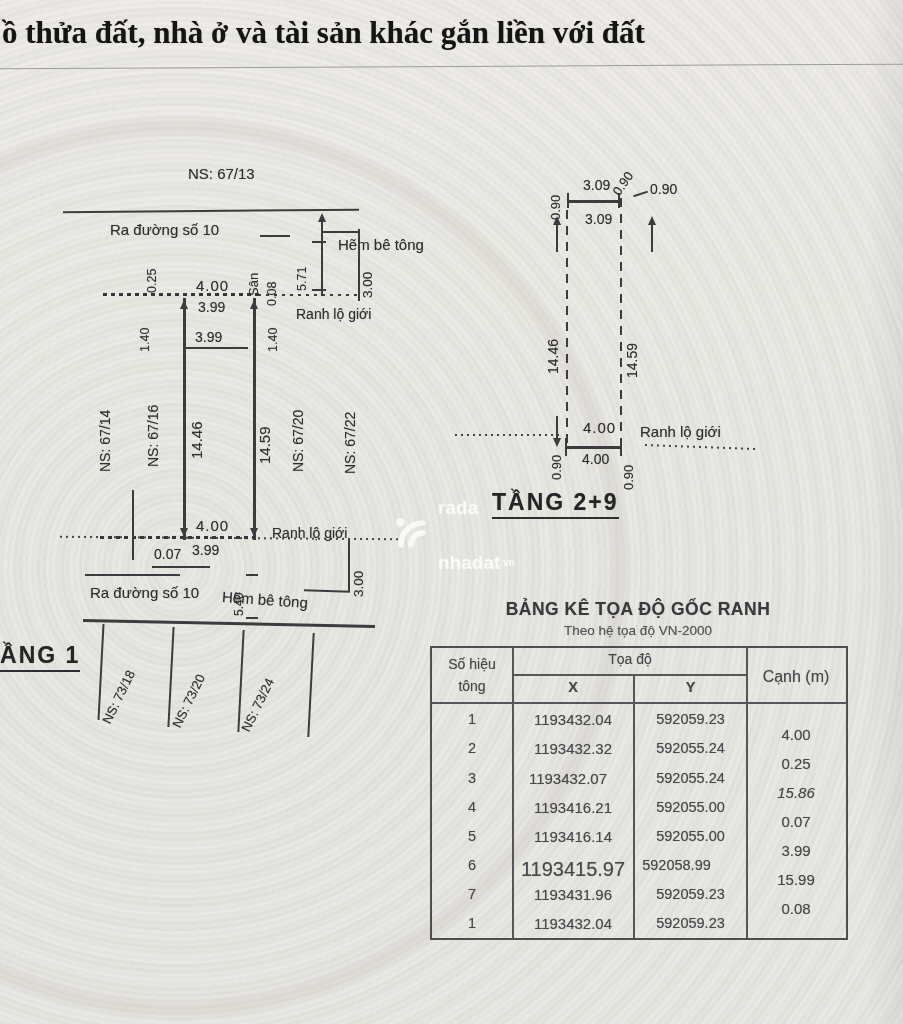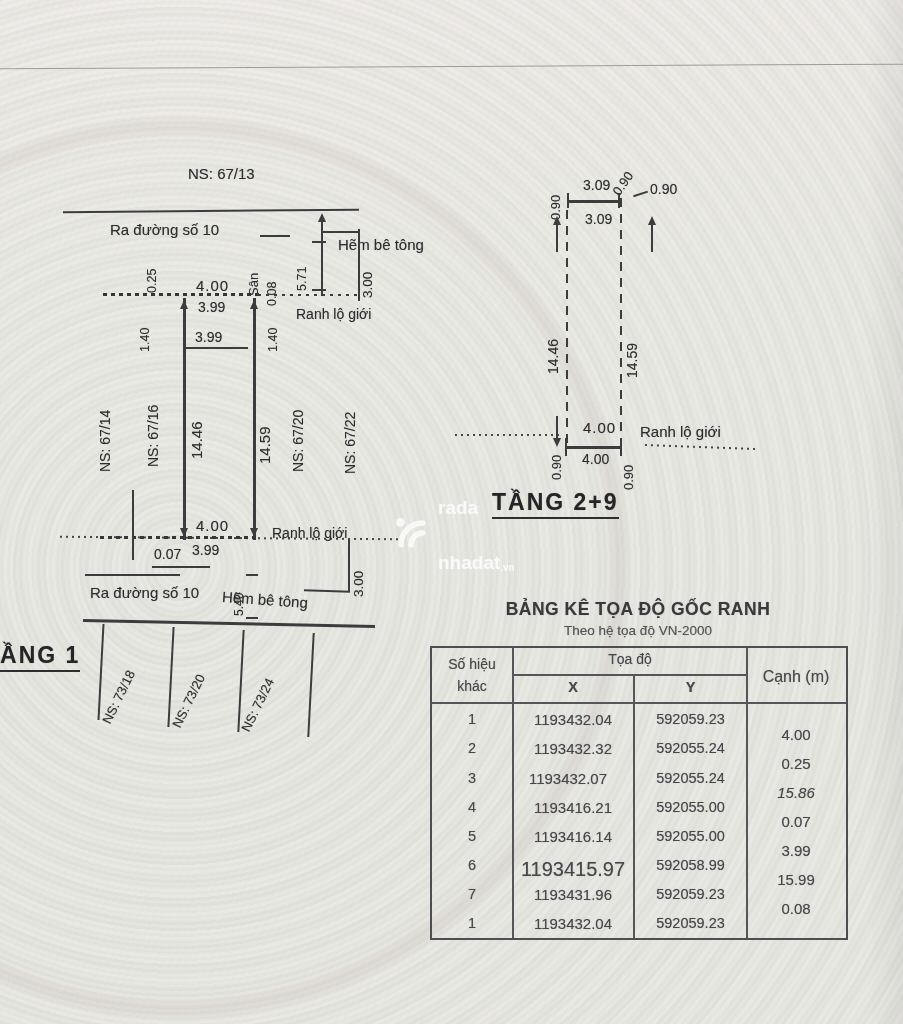--- a/index.html
+++ b/index.html
@@ -33,20 +33,21 @@
   .tline{background:#55555a;position:absolute;}
   .tbl .txt{color:#47474c;}
   .wm{color:rgba(252,252,252,0.88);font-weight:bold;line-height:1.02;
       text-shadow:0 0 2px rgba(255,255,255,0.25);}
 </style>
 </head>
 <body>
 
 <div id="page">
 
+  <div class="abs txt" style="left:2px;top:16px;font-family:'Liberation Serif',serif;font-weight:bold;font-size:31px;color:#141414;">ồ thửa đất, nhà ở và tài sản khác gắn liền với đất</div>
   <div class="abs" style="left:0;top:66px;width:903px;height:1px;background:#9d9d99;transform:rotate(-0.3deg);"></div>
 
   <div>
     <div class="abs txt" style="left:188px;top:166px;font-size:15px;">NS: 67/13</div>
 
     <div class="abs hl" style="left:63px;top:210px;width:296px;transform:rotate(-0.5deg);"></div>
     <div class="abs tri-up" style="left:318px;top:213px;"></div>
     <div class="abs vl" style="left:321px;top:216px;height:18px;"></div>
 
     <div class="abs txt" style="left:110px;top:222px;font-size:15px;">Ra đường số 10</div>
@@ -164,41 +165,41 @@
   <div class="abs" style="left:391px;top:498px;display:flex;gap:7px;align-items:center;">
     <span>
       <svg width="40" height="40" viewBox="0 0 24 24">
         <path d="M5 12 A7 7 0 0 1 12 19" fill="none" stroke="rgba(252,252,252,0.85)" stroke-width="3.4" stroke-linecap="round" transform="rotate(-90 12 12)"></path>
         <path d="M5 6 A13 13 0 0 1 18 19" fill="none" stroke="rgba(252,252,252,0.85)" stroke-width="3.4" stroke-linecap="round" transform="rotate(-90 12 12)"></path>
         <circle cx="5.6" cy="5.6" r="2.6" fill="rgba(252,252,252,0.85)"></circle>
       </svg>
     </span>
     <span style="display:flex;flex-direction:column;gap:36px;">
       <span class="wm" style="font-size:19px;">rada</span>
-      <span style="display:flex;align-items:flex-end;">
+      <span style="display:flex;align-items:center;">
         <span class="wm" style="font-size:19px;">nhadat</span>
         <span class="wm" style="font-size:10px;">.vn</span>
       </span>
     </span>
   </div>
 
   <div>
     <div class="abs txt" style="left:430px;top:600px;width:416px;text-align:center;font-weight:bold;font-size:17.5px;color:#3a3a3e;letter-spacing:0.5px;">BẢNG KÊ TỌA ĐỘ GỐC RANH</div>
     <div class="abs txt" style="left:430px;top:624px;width:416px;text-align:center;font-size:13.5px;color:#55555a;">Theo hệ tọa độ VN-2000</div>
 
     <div class="abs tbl" style="left:430px;top:646px;width:414px;height:290px;">
 
       <div class="tline" style="left:80px;top:0;width:2px;height:100%;"></div>
       <div class="tline" style="left:201px;top:26px;width:2px;height:264px;"></div>
       <div class="tline" style="left:314px;top:0;width:2px;height:100%;"></div>
       <div class="tline" style="left:80px;top:26px;width:236px;height:2px;"></div>
       <div class="tline" style="left:0;top:54px;width:100%;height:2px;"></div>
 
       <div class="abs txt" style="left:0;top:9px;width:80px;text-align:center;font-size:14px;">Số hiệu</div>
-      <div class="abs txt" style="left:0;top:31px;width:80px;text-align:center;font-size:14px;">khác</div>
+      <div class="abs txt" style="left:0;top:31px;width:80px;text-align:center;font-size:14px;">tông</div>
       <div class="abs txt" style="left:80px;top:4px;width:236px;text-align:center;font-size:14px;">Tọa độ</div>
       <div class="abs txt" style="left:80px;top:32px;width:122px;text-align:center;font-size:14.5px;font-weight:bold;">X</div>
       <div class="abs txt" style="left:202px;top:32px;width:113px;text-align:center;font-size:14.5px;font-weight:bold;">Y</div>
       <div class="abs txt" style="left:314px;top:20px;width:100px;text-align:center;font-size:16px;">Cạnh (m)</div>
 
       <div>
 
         <div class="abs txt" style="left:0;top:64px;width:80px;text-align:center;font-size:14.5px;">1</div>
         <div class="abs txt" style="left:80px;top:64px;width:122px;text-align:center;font-size:15px;">1193432.04</div>
         <div class="abs txt" style="left:202px;top:64px;width:113px;text-align:center;font-size:14.5px;">592059.23</div>
@@ -214,21 +215,21 @@
         <div class="abs txt" style="left:0;top:152px;width:80px;text-align:center;font-size:14.5px;">4</div>
         <div class="abs txt" style="left:80px;top:152px;width:122px;text-align:center;font-size:15px;">1193416.21</div>
         <div class="abs txt" style="left:202px;top:152px;width:113px;text-align:center;font-size:14.5px;">592055.00</div>
 
         <div class="abs txt" style="left:0;top:181px;width:80px;text-align:center;font-size:14.5px;">5</div>
         <div class="abs txt" style="left:80px;top:181px;width:122px;text-align:center;font-size:15px;">1193416.14</div>
         <div class="abs txt" style="left:202px;top:181px;width:113px;text-align:center;font-size:14.5px;">592055.00</div>
 
         <div class="abs txt" style="left:0;top:210px;width:80px;text-align:center;font-size:14.5px;">6</div>
         <div class="abs txt" style="left:80px;top:210px;width:122px;text-align:center;font-size:20px;">1193415.97</div>
-        <div class="abs txt" style="left:202px;top:210px;width:113px;text-align:center;font-size:14.5px;">592058.99</div>
+        <div class="abs txt" style="left:188px;top:210px;width:113px;text-align:center;font-size:14.5px;">592058.99</div>
 
         <div class="abs txt" style="left:0;top:239px;width:80px;text-align:center;font-size:14.5px;">7</div>
         <div class="abs txt" style="left:80px;top:239px;width:122px;text-align:center;font-size:15px;">1193431.96</div>
         <div class="abs txt" style="left:202px;top:239px;width:113px;text-align:center;font-size:14.5px;">592059.23</div>
 
         <div class="abs txt" style="left:0;top:268px;width:80px;text-align:center;font-size:14.5px;">1</div>
         <div class="abs txt" style="left:80px;top:268px;width:122px;text-align:center;font-size:15px;">1193432.04</div>
         <div class="abs txt" style="left:202px;top:268px;width:113px;text-align:center;font-size:14.5px;">592059.23</div>
       </div>
 

